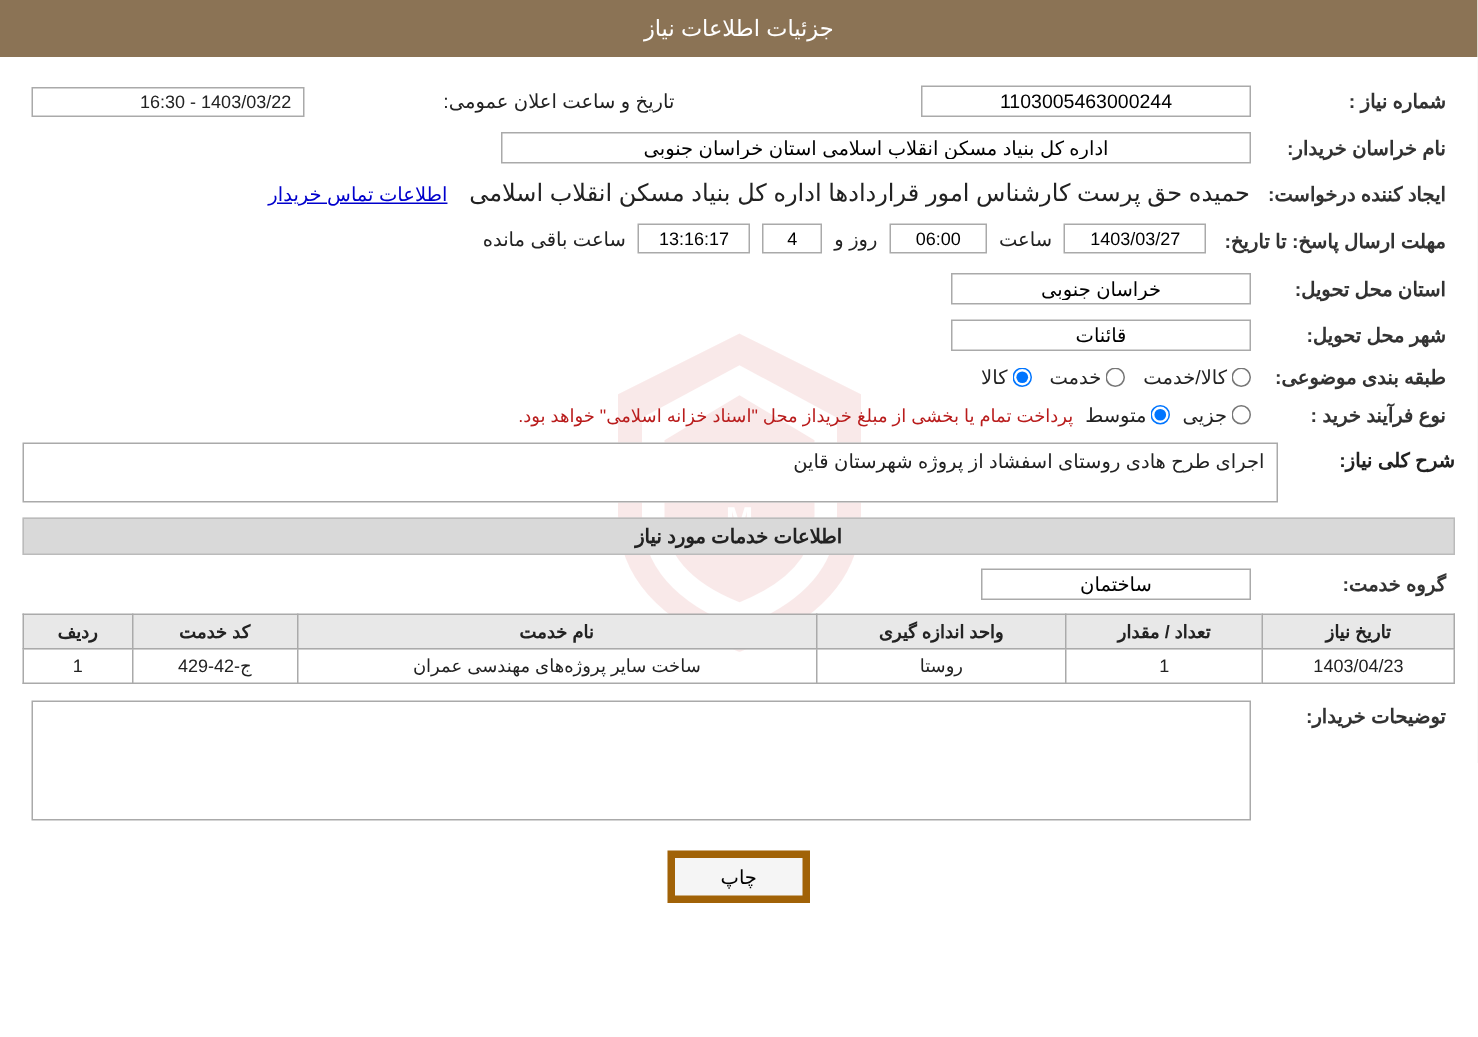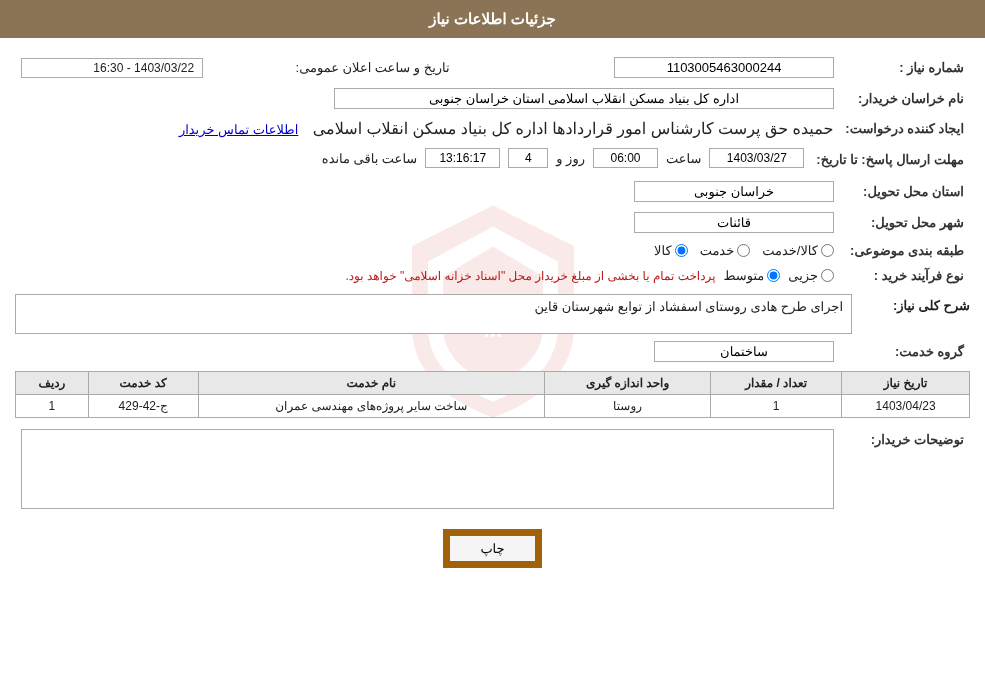--- a/index.html
+++ b/index.html
@@ -15,21 +15,21 @@
       min-height: 691px;
       background: #fff;
       margin: 0 auto;
     }
     .header-bar {
       background: #8B7355;
       color: #fff;
       text-align: center;
       padding: 10px 0;
       font-size: 15px;
-      font-weight: bold;
+      font-weight: normal;
     }
     .content {
       padding: 10px 15px;
     }
     .section-title {
       background: #d9d9d9;
       border: 1px solid #bbb;
       text-align: center;
       font-weight: bold;
       padding: 4px 8px;
@@ -116,21 +116,21 @@
     .buttons-row {
       display: flex;
       justify-content: center;
       gap: 10px;
       margin: 14px 0 10px 0;
     }
     .btn {
       padding: 5px 30px;
       font-size: 13px;
       font-family: Tahoma, Arial, sans-serif;
-      border: 7px solid #a16207;
+      border: 5px solid #a16207;
       cursor: pointer;
       background: #f0f0f0;
     }
     .btn-print {
       background: #f5f5f5;
     }
     .btn-back {
       background: #f5f5f5;
     }
     .watermark-container {
@@ -314,24 +314,25 @@
               <span class="description-note" style="font-size:12px;">پرداخت تمام یا بخشی از مبلغ خریداز محل "اسناد خزانه اسلامی" خواهد بود.</span>
             </div>
           </td>
         </tr>
       </tbody>
         </table>
 
       <div style="display:flex; align-items:flex-start; margin: 8px 0 4px 0; gap:8px;">
         <div style="min-width:110px; text-align:right; font-weight:bold; padding-top:4px;">شرح کلی نیاز:</div>
         <div style="flex:1;">
-          <div style="border:1px solid #aaa; padding:4px 8px; min-height:40px; background:#fff; font-size:13px; direction:rtl; text-align:right;">اجرای طرح هادی روستای اسفشاد از توابع شهرستان قاین</div>
+          <div style="border:1px solid #aaa; padding:4px 8px; min-height:40px; background:#fff; font-size:13px; direction:rtl; text-align:right;">اجرای طرح هادی روستای اسفشاد از پروژه شهرستان قاین</div>
         </div>
       </div>
 
+      <div class="section-title">اطلاعات خدمات مورد نیاز</div>
 
       <table class="info-table">
         <tbody>
             <tr>
           <td class="label-cell">گروه خدمت:</td>
           <td class="value-cell">
             <input type="text" style="width: 180px; border: 1px solid rgb(170, 170, 170); padding: 2px 5px; font-size: 13px; font-family: Tahoma, Arial; direction: rtl; text-align: center;" readonly="" value="ساختمان">
           </td>
         </tr>
       </tbody>

